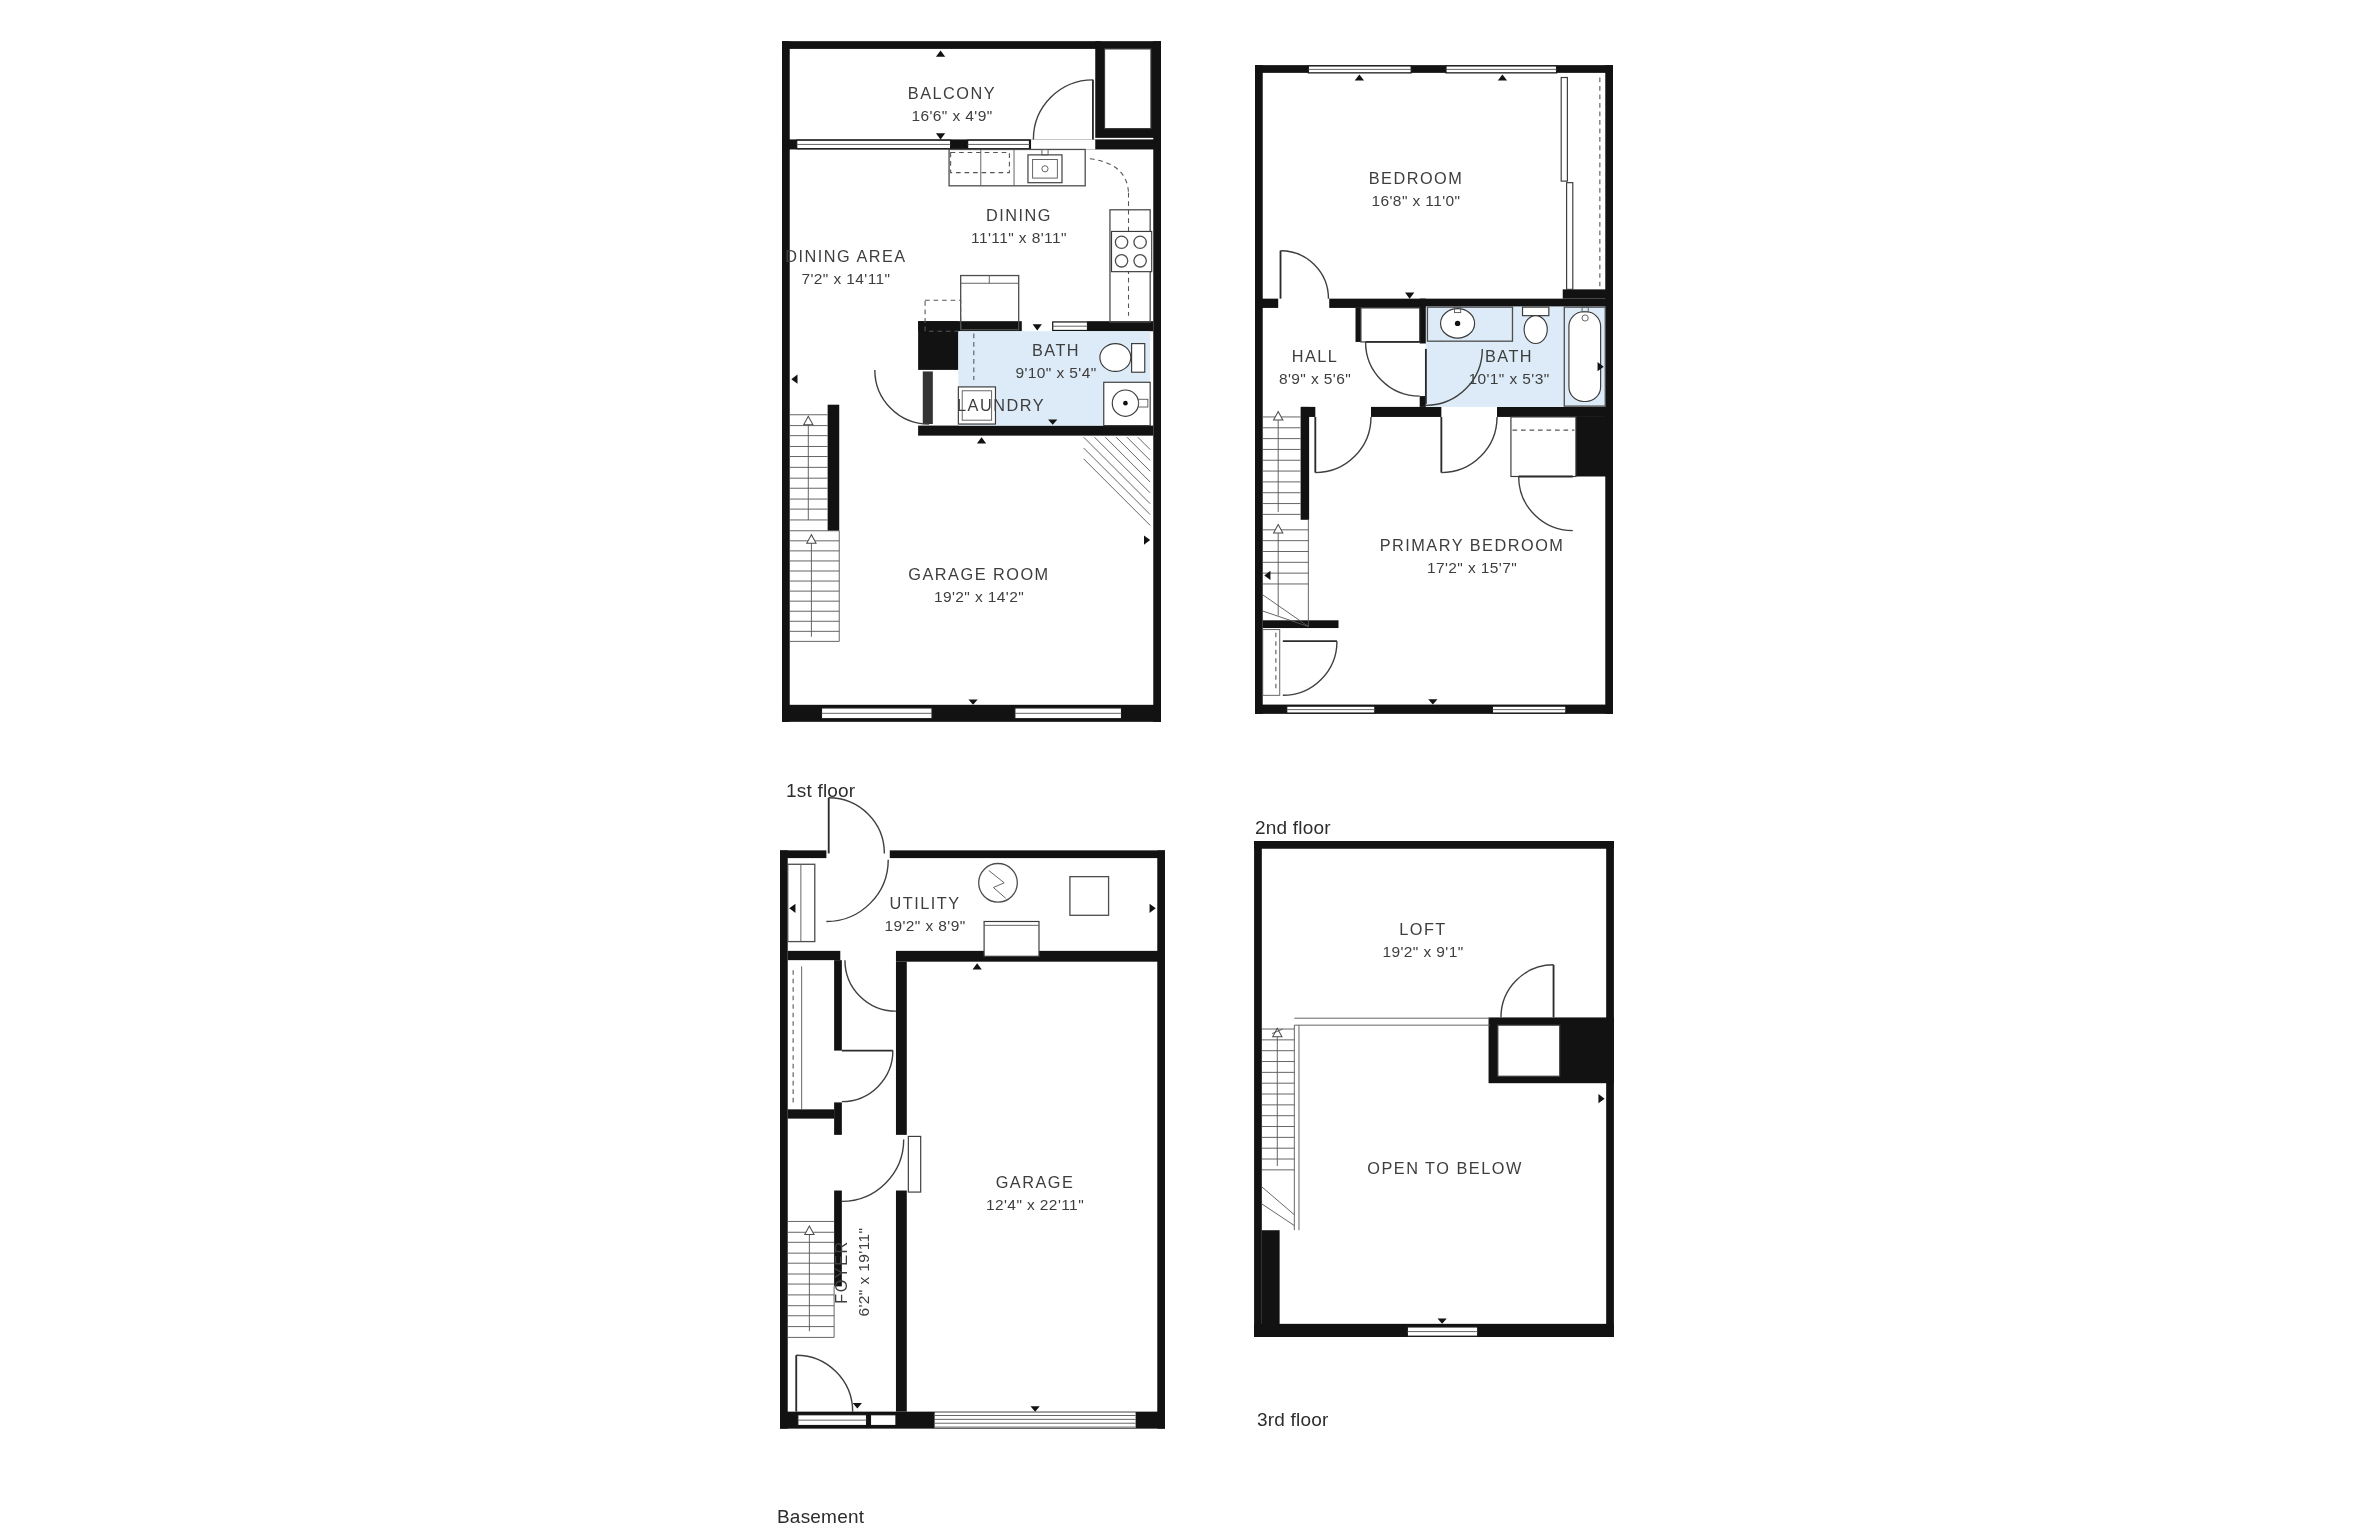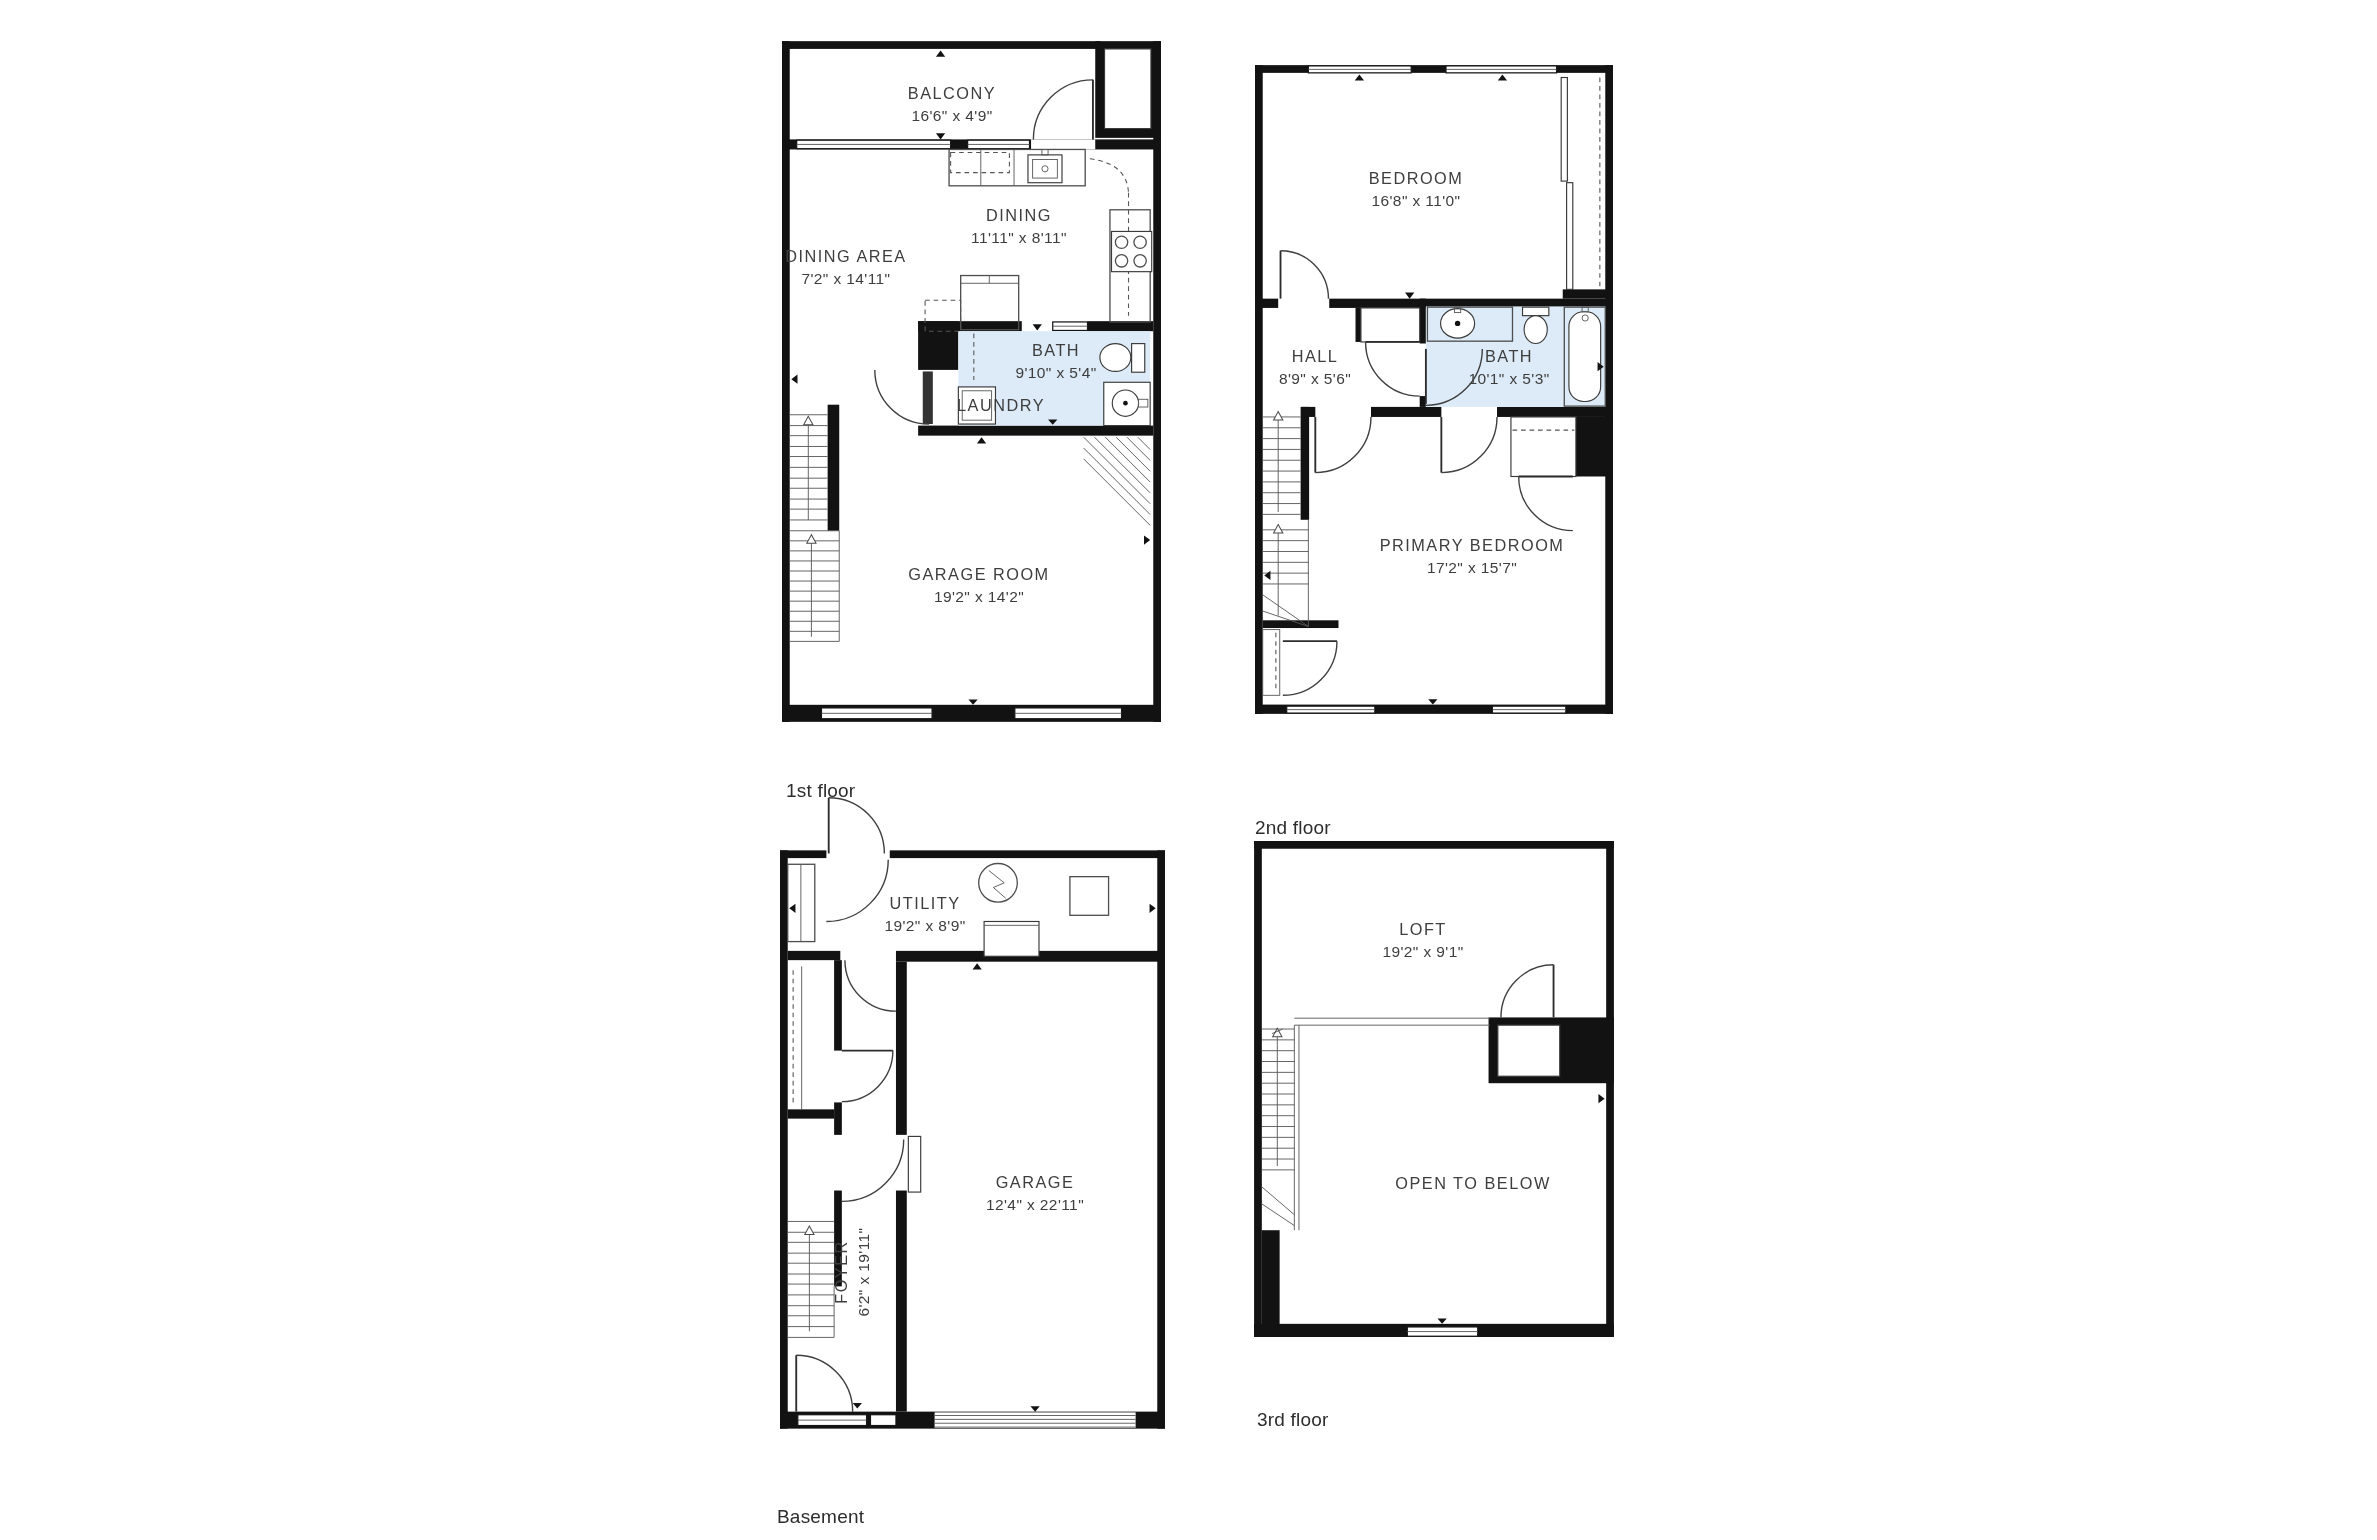--- a/index.html
+++ b/index.html
@@ -497,20 +497,20 @@
       </g>
       <g>
         <polygon class="tk" points="453,333 445,327 445,339"></polygon>
         <polygon class="tk" points="243,624 237,617 249,617"></polygon>
       </g>
     </svg>
     <div class="room" style="left:169px;top:100px;">
       <div class="rn">LOFT</div>
       <div class="rd">19'2" x 9'1"</div>
     </div>
-    <div class="room" style="left:191px;top:343px;margin-left:28px;">
+    <div class="room" style="left:191px;top:328px;">
       <div class="rn">OPEN TO BELOW</div>
     </div>
   </div>
   <div class="floor-label" style="left:1257px;top:1409px;">3rd floor</div>
 
 </div>
 
 
 </body></html>

